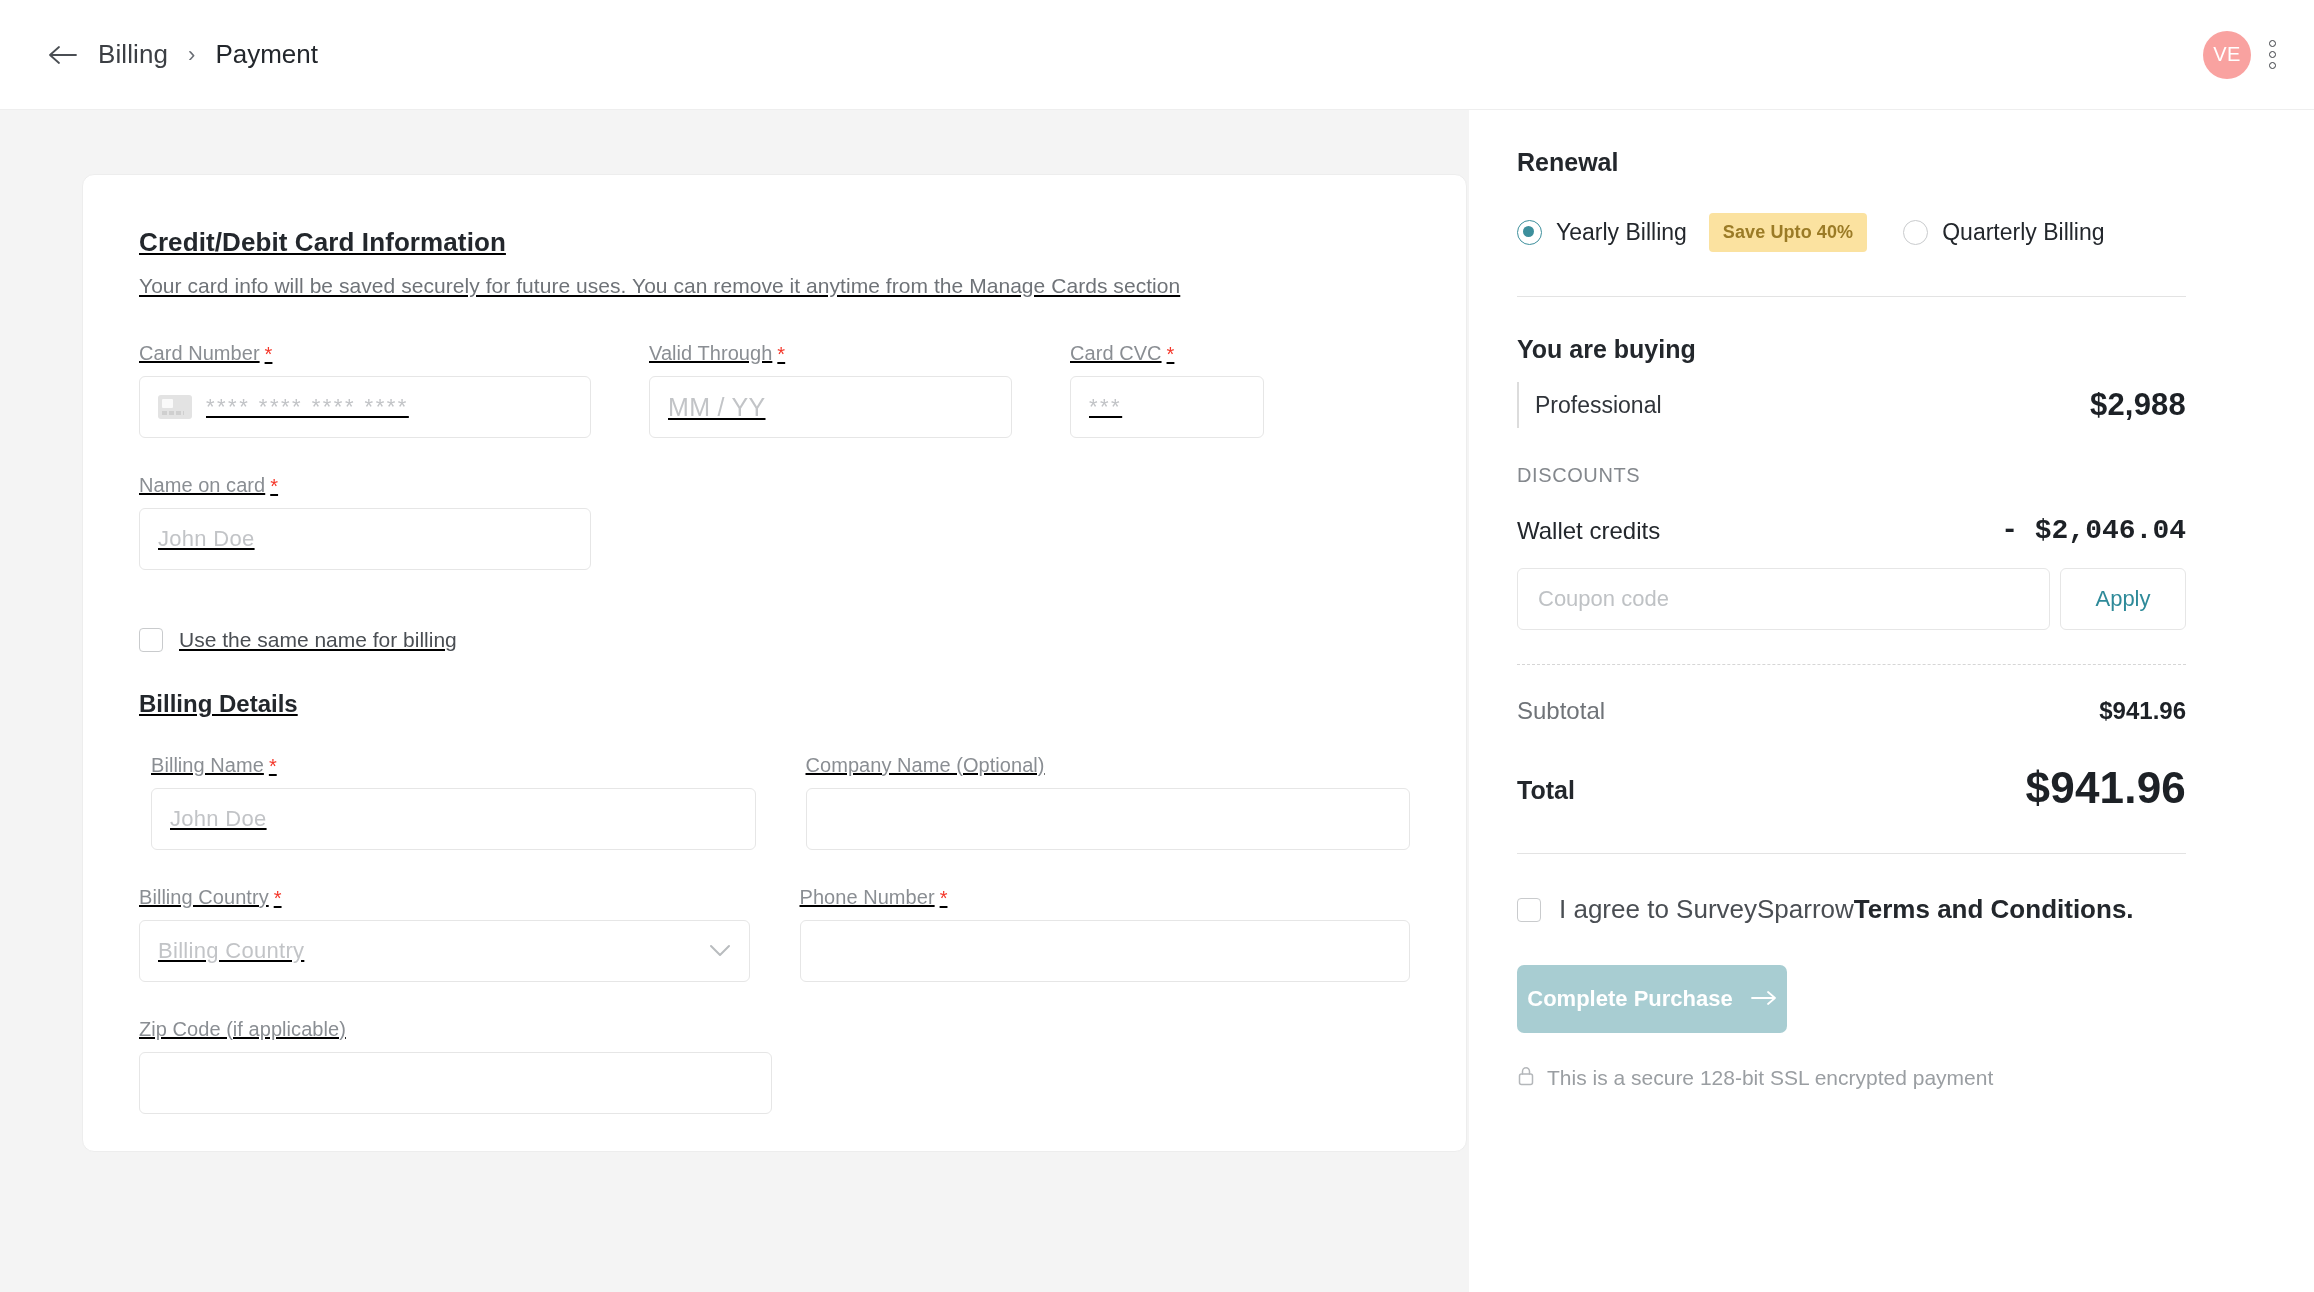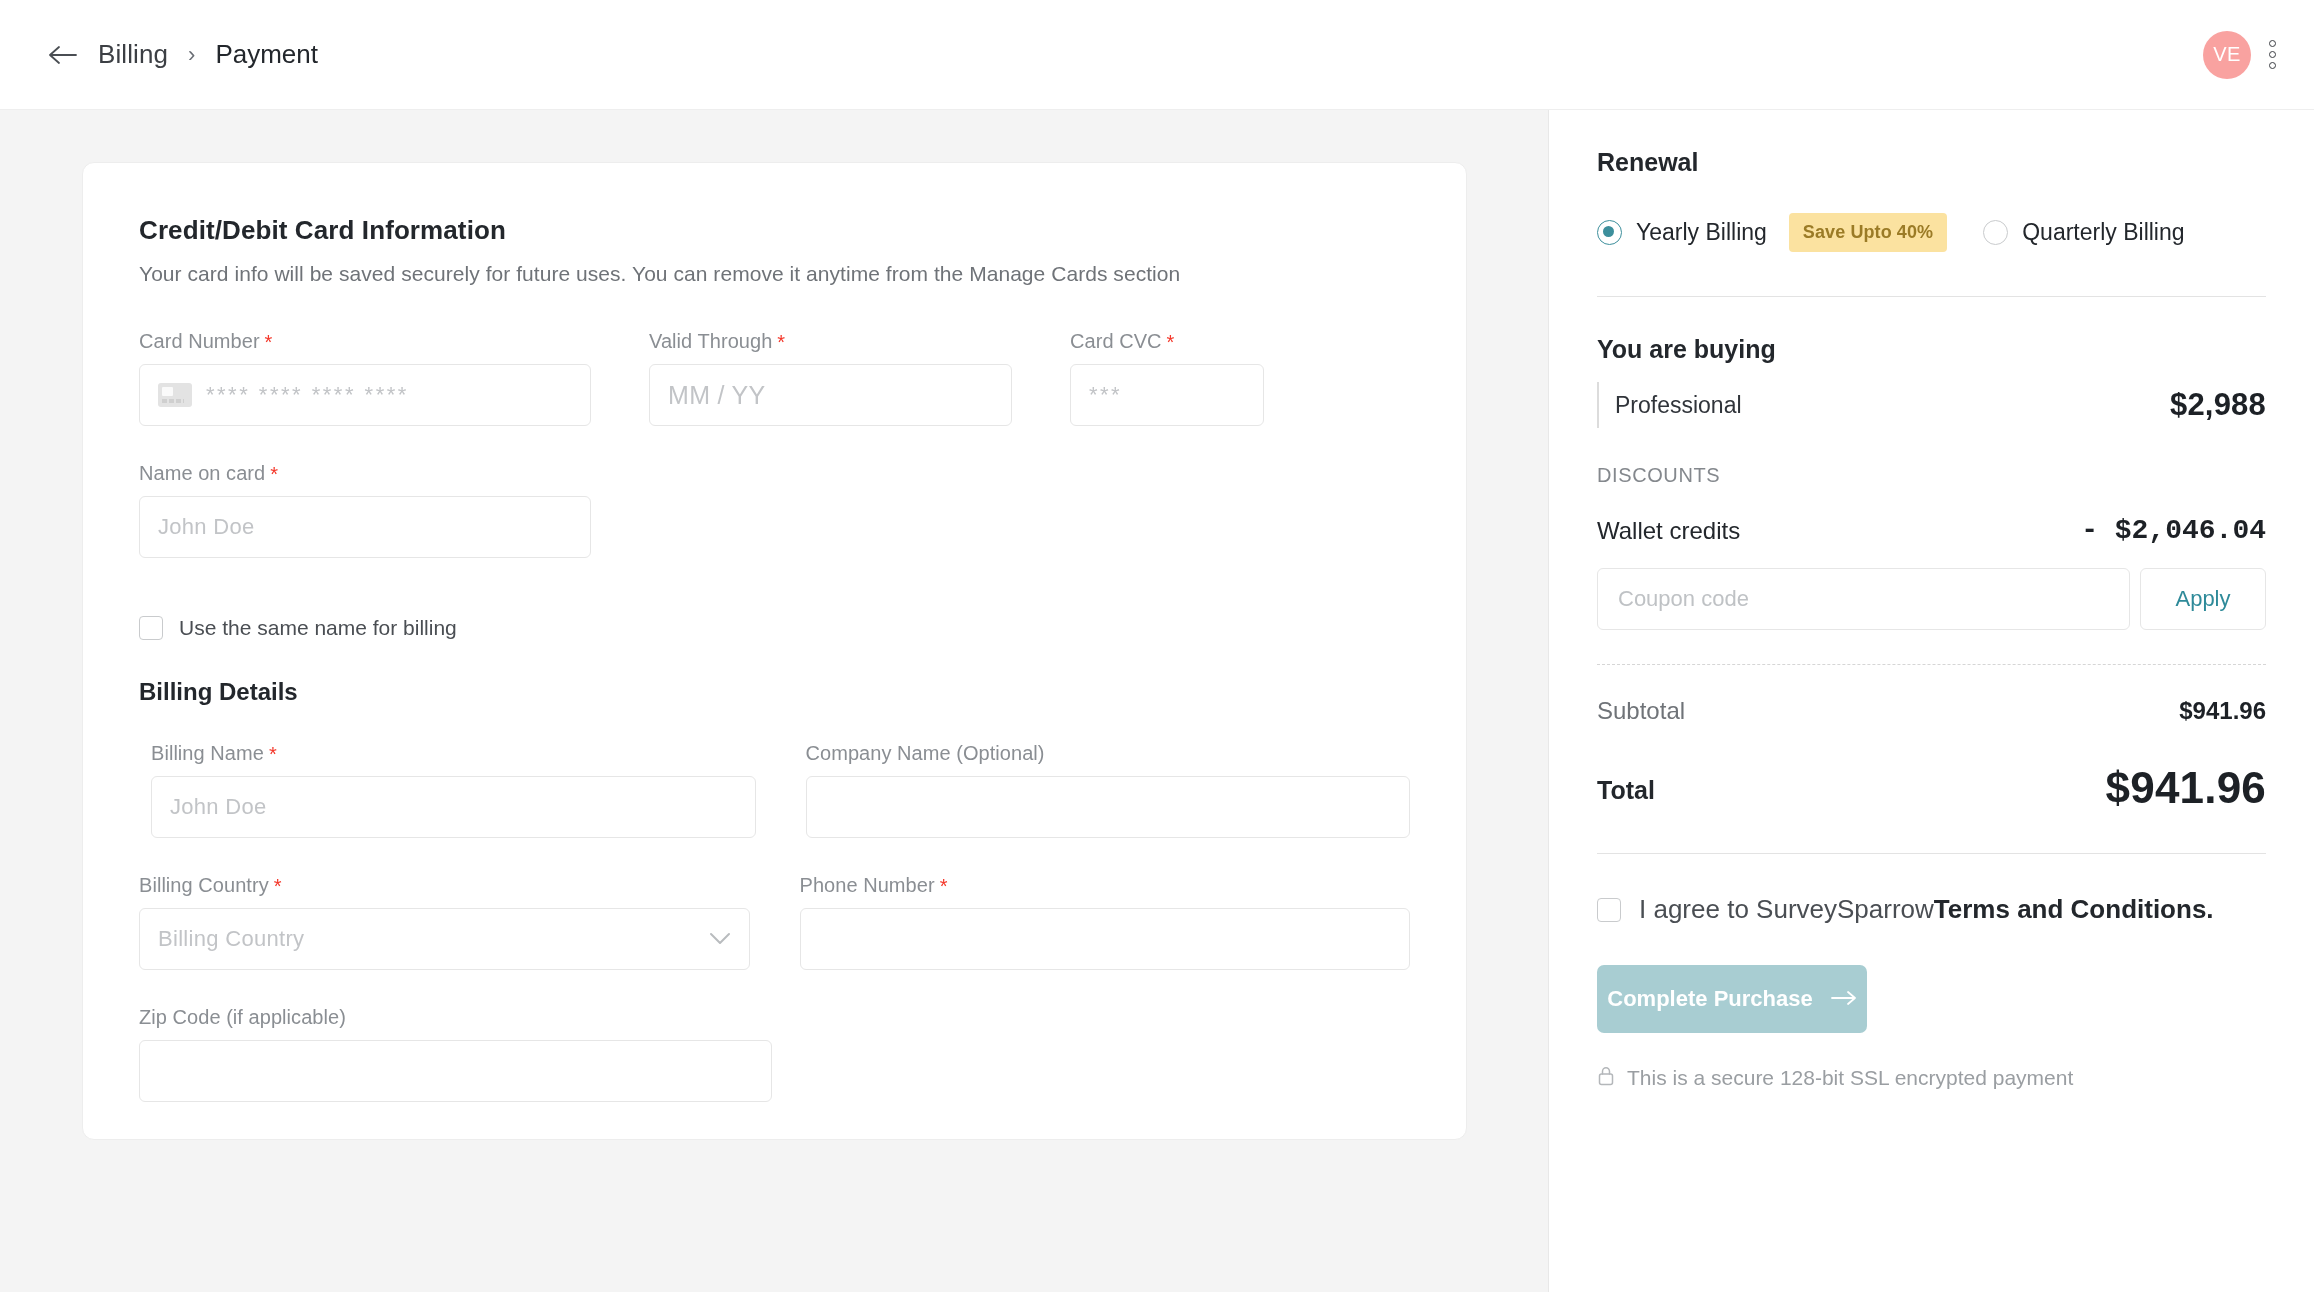--- a/index.html
+++ b/index.html
@@ -36,29 +36,30 @@
   .kebab { display:flex; flex-direction:column; gap:4px; cursor:pointer; padding:4px; }
   .kebab i { display:block; width:7px; height:7px; border:1.6px solid #3c3f44; border-radius:50%; }
 
   
   .body-area { position:absolute; top:110px; left:0; width:2314px; height:1182px; }
   .left-pane {
     position:absolute; top:0; left:0; width:1549px; height:1182px;
     background:#f4f4f4; border-right:1px solid #e8e8e8;
   }
   .right-pane {
-    position:absolute; top:0; left:1549px; width:765px; height:1182px;
+    position:absolute; top:0; left:1469px; width:765px; height:1182px;
     background:#ffffff; padding: 38px 48px 7px 48px;
   }
 
   
   .card {
-    position:absolute; left:82px; top:52px; width:1385px; height:978px;
+    position:absolute; left:82px; top:64px; width:1385px; height:978px;
     background:#ffffff; border:1px solid #ededed; border-radius:12px;
     padding: 52px 56px;
+    text-decoration: underline;
   }
   .card-title { font-size:26px; font-weight:bold; color:#23272c; letter-spacing:.1px; }
   .card-sub { font-size:21px; color:#6f7378; margin-top:16px; letter-spacing:.05px; }
 
   .field-label {
     font-size:20px; color:#8a8e93; margin-bottom:11px; letter-spacing:.05px;
     display:flex; align-items:flex-start; gap:5px;
   }
   .req { color:#f4372a; font-size:20px; line-height:1; position:relative; top:2px; }
 

